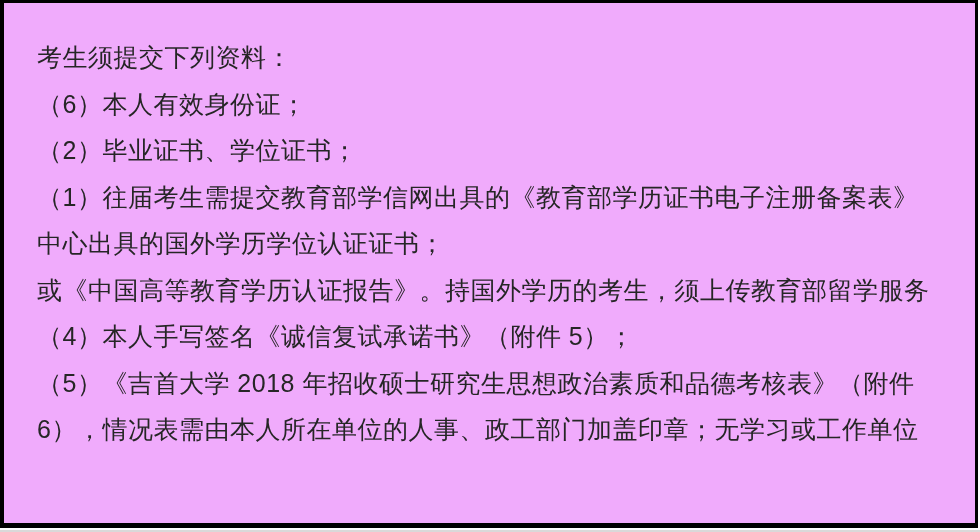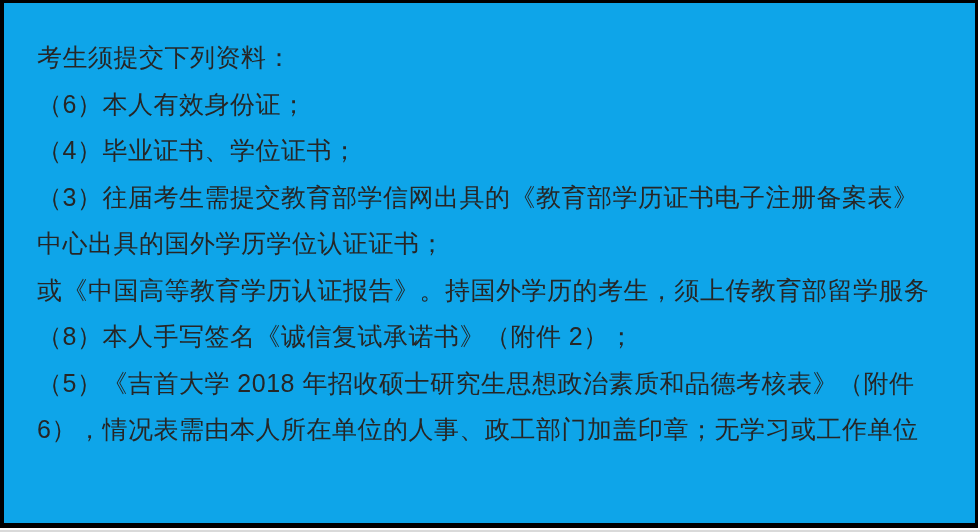--- a/index.html
+++ b/index.html
@@ -18,21 +18,21 @@
   .frame {
     position: absolute;
     left: 0;
     top: 0;
     right: 2px;
     bottom: 4px;
     border-style: solid;
     border-color: #000000;
     border-width: 3px 3px 5px 4px;
     box-sizing: border-box;
-    background: #0ea5e9;
+    background: #f0abfc;
   }
   .bottom-edge {
     position: absolute;
     left: 0;
     right: 0;
     bottom: 0;
     height: 2px;
     background: #d9d9d9;
   }
   .content {
@@ -52,23 +52,23 @@
   }
 </style>
 </head>
 <body>
 
 <div class="page">
   <div class="frame">
     <div class="content">
       <div class="line">考生须提交下列资料：</div>
       <div class="line">（6）本人有效身份证；</div>
-      <div class="line">（4）毕业证书、学位证书；</div>
-      <div class="line">（3）往届考生需提交教育部学信网出具的《教育部学历证书电子注册备案表》</div>
+      <div class="line">（2）毕业证书、学位证书；</div>
+      <div class="line">（1）往届考生需提交教育部学信网出具的《教育部学历证书电子注册备案表》</div>
       <div class="line">中心出具的国外学历学位认证证书；</div>
       <div class="line">或《中国高等教育学历认证报告》。持国外学历的考生，须上传教育部留学服务</div>
-      <div class="line">（8）本人手写签名《诚信复试承诺书》（附件 2）；</div>
+      <div class="line">（4）本人手写签名《诚信复试承诺书》（附件 5）；</div>
       <div class="line">（5）《吉首大学 2018 年招收硕士研究生思想政治素质和品德考核表》（附件</div>
       <div class="line">6），情况表需由本人所在单位的人事、政工部门加盖印章；无学习或工作单位</div>
     </div>
   </div>
   <div class="bottom-edge"></div>
 </div>
 
 </body></html>

